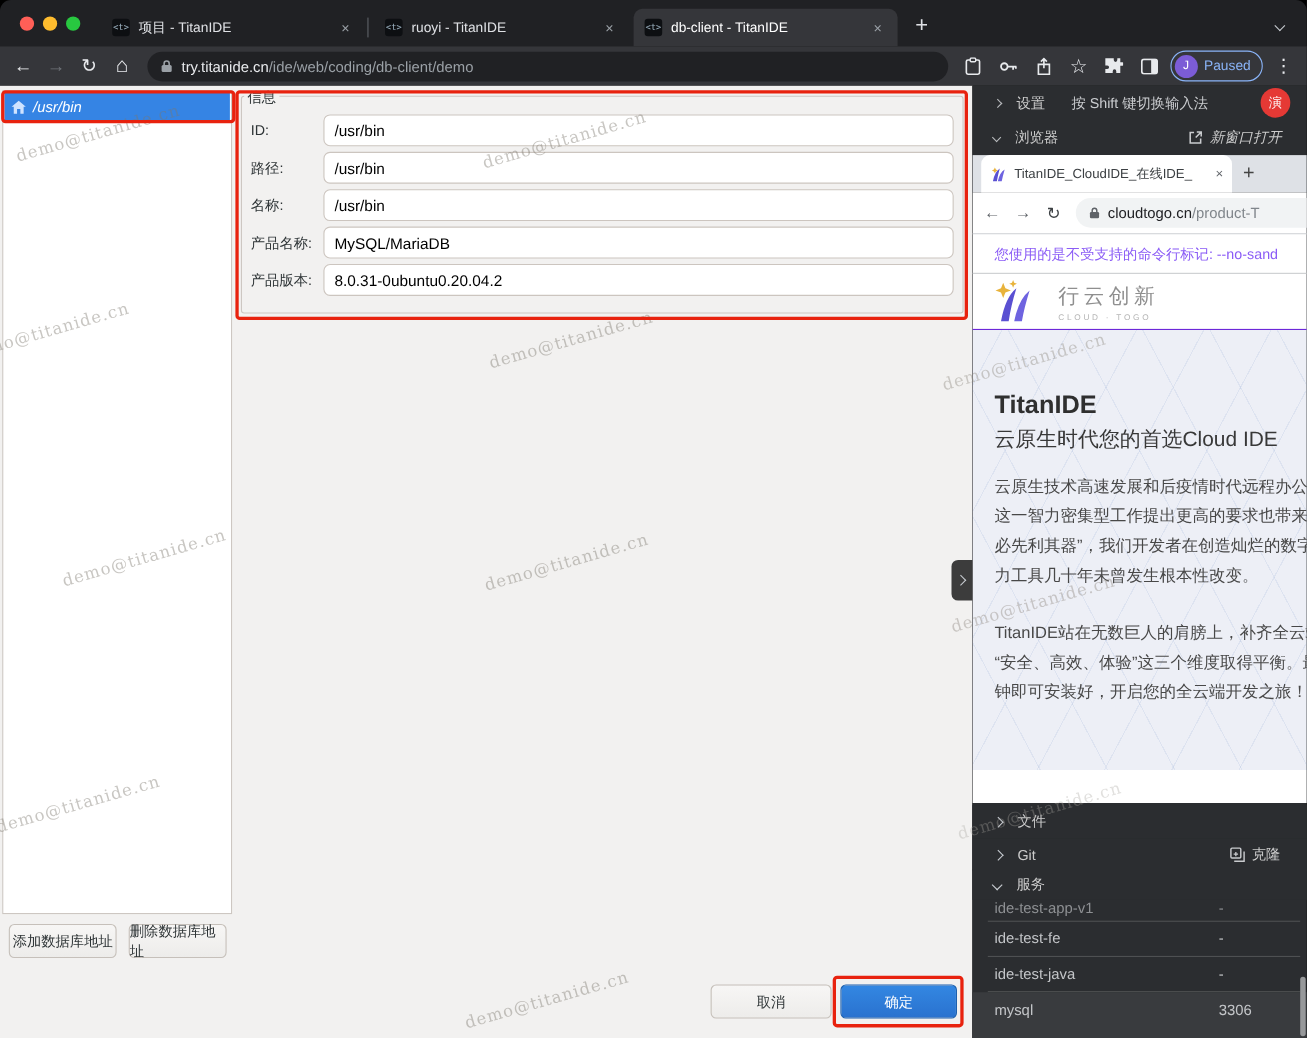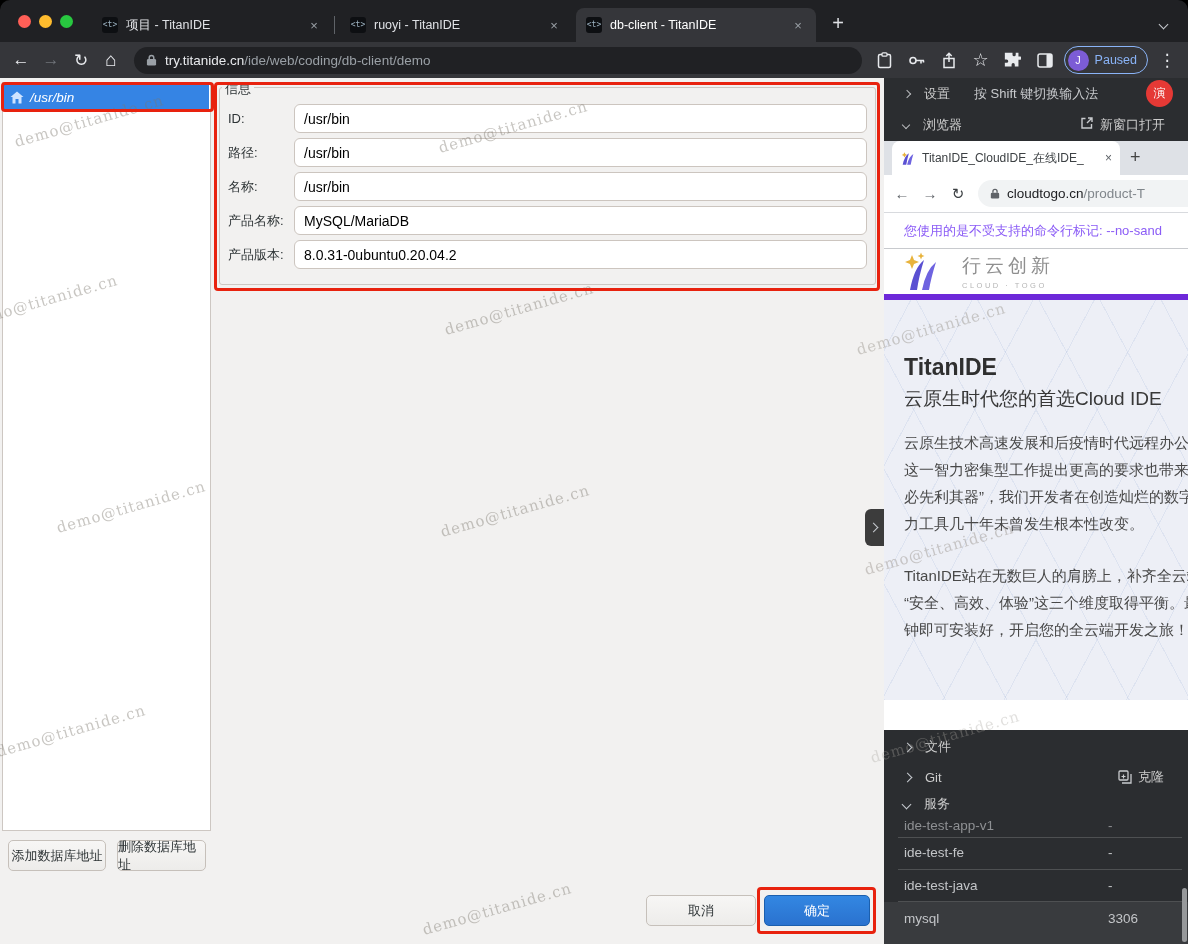--- a/index.html
+++ b/index.html
@@ -95,21 +95,21 @@
   .inavic { width:28px; text-align:center; font-size:15px; color:#5f6368; flex:0 0 auto; }
   .ipill { flex:1; height:27px; background:#f1f3f4; border-radius:14px; margin-left:6px;
     border-radius:14px 0 0 14px; display:flex; align-items:center; padding:0 12px;
     color:#202124; font-size:13.5px; white-space:nowrap; overflow:hidden; }
   .ipill .path { color:#80868b; }
   .ipill svg { margin-right:7px; flex:0 0 auto; }
   .infobar { position:absolute; left:0; top:71px; width:100%; height:37px; background:#fff;
     border-top:1px solid #d8dade; border-bottom:1px solid #c8cace; display:flex;
     align-items:center; padding-left:20px; color:#8b5cf6; font-size:13px; white-space:nowrap; overflow:hidden; }
   .brandbar { position:absolute; left:0; top:108px; width:100%; height:51px; background:#fff;
-    border-bottom:6px solid #6d28d9; display:flex; align-items:center; padding-left:16px; gap:10px; }
+    border-bottom:1px solid #6d28d9; display:flex; align-items:center; padding-left:16px; gap:10px; }
   .brandtxt .nm { font-size:19px; color:#8f8f8f; letter-spacing:4px; }
   .brandtxt .sub { font-size:7.5px; color:#b5b5b5; letter-spacing:2.5px; margin-top:2px; }
   .hero { position:absolute; left:0; top:159px; width:100%; height:400px;
     background:
       repeating-linear-gradient(62deg, rgba(140,165,210,.16) 0 1px, transparent 1px 54px),
       repeating-linear-gradient(-62deg, rgba(140,165,210,.16) 0 1px, transparent 1px 54px),
       #edeff6; }
   .hero h1 { position:absolute; left:20px; top:54px; font-size:23px; color:#2f2f2f; }
   .hero h2 { position:absolute; left:20px; top:86px; font-size:19px; font-weight:normal; color:#383838; white-space:nowrap; }
   .para { position:absolute; left:20px; width:300px; font-size:15px; line-height:27px; color:#484848; }
@@ -265,21 +265,21 @@
   <div class="panel">
     <div class="prow" style="top:0;">
       <span class="chev right" style="margin-left:20px;"></span>
       <span style="margin-left:14px;">设置</span>
       <span style="margin-left:24px;color:#c9cbce;text-align:right;">按 Shift 键切换输入法</span>
       <span class="badge">演</span>
     </div>
     <div class="prow" style="top:31px;">
       <span class="chev down" style="margin-left:19px;"></span>
       <span style="margin-left:14px;">浏览器</span>
-      <span style="position:absolute;left:196px;display:flex;align-items:flex-start;gap:6px;">
+      <span style="position:absolute;left:196px;display:flex;align-items:center;gap:6px;font-style:italic;">
         <svg width="14" height="14" viewBox="0 0 14 14">
           <path d="M5.5 2.5H2v9.5h9.5V8" fill="none" stroke="#c9cbce" stroke-width="1.4"></path>
           <path d="M8 2h4v4M12 2 7 7" fill="none" stroke="#c9cbce" stroke-width="1.4"></path>
         </svg>
         <span>新窗口打开</span>
       </span>
     </div>
 
     <div class="ibrowser">
       <div class="itabstrip">

